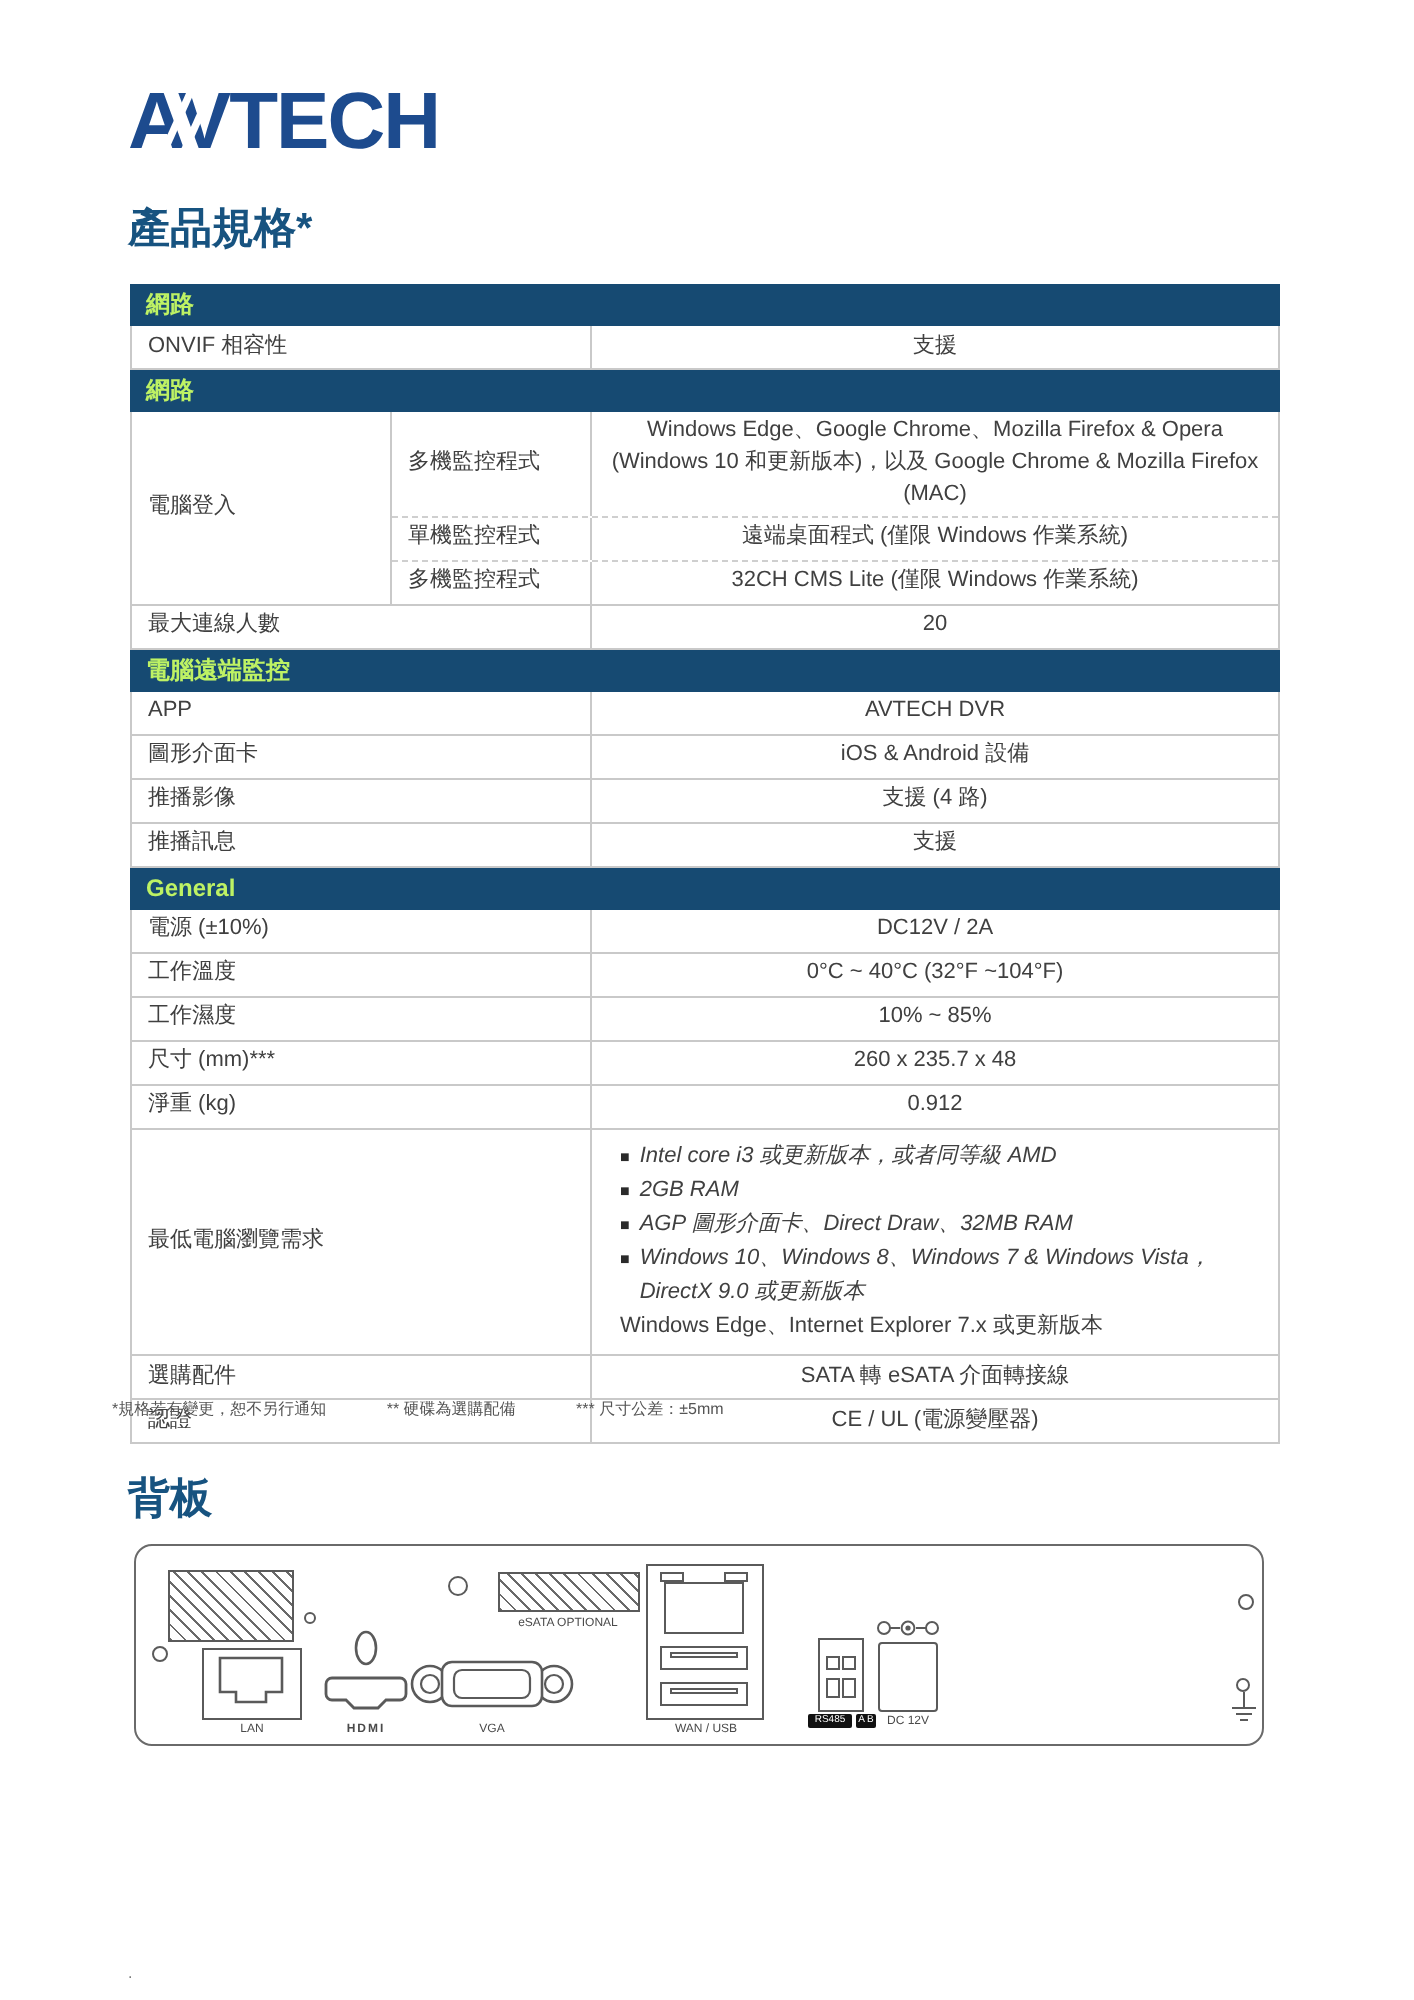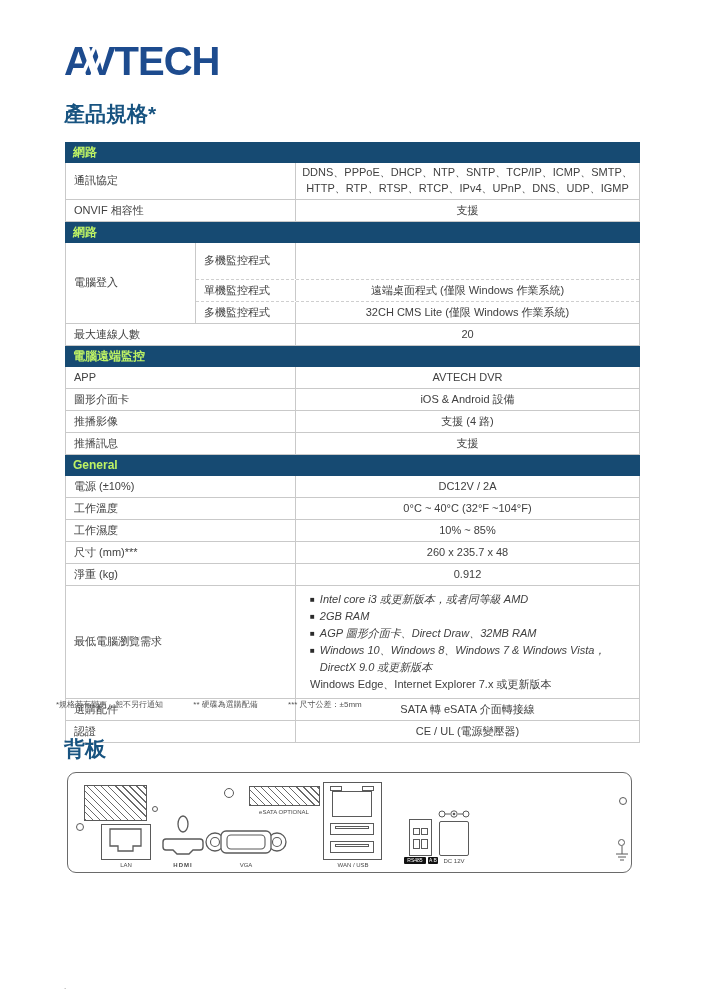--- a/index.html
+++ b/index.html
@@ -84,35 +84,32 @@
   <span class="logo-text">AVTECH</span>
   <span class="slash s1"></span>
   <span class="slash s2"></span>
 </div>
 
 <h1 class="spec-title">產品規格*</h1>
 
 <div class="spec-table">
 
   <div class="sec-header">網路</div>
-  <div class="row tall">
-    <div class="cell label">通訊協定</div>
-    <div class="cell value">DDNS、PPPoE、DHCP、NTP、SNTP、TCP/IP、ICMP、SMTP、HTTP、RTP、RTSP、RTCP、IPv4、UPnP、DNS、UDP、IGMP</div>
-  </div>
   <div class="row">
     <div class="cell label">ONVIF 相容性</div>
     <div class="cell value">支援</div>
   </div>
 
   <div class="sec-header">網路</div>
   <div class="group-row">
     <div class="cell glabel">電腦登入</div>
     <div class="subcol">
       <div class="subrow tall">
         <div class="cell sublabel">多機監控程式</div>
+        <div class="cell value">Windows Edge、Google Chrome、Mozilla Firefox &amp; Opera (Windows 10 和更新版本)，以及 Google Chrome &amp; Mozilla Firefox (MAC)</div>
       </div>
       <div class="subrow">
         <div class="cell sublabel">單機監控程式</div>
         <div class="cell value">遠端桌面程式 (僅限 Windows 作業系統)</div>
       </div>
       <div class="subrow">
         <div class="cell sublabel">多機監控程式</div>
         <div class="cell value">32CH CMS Lite (僅限 Windows 作業系統)</div>
       </div>
     </div>

